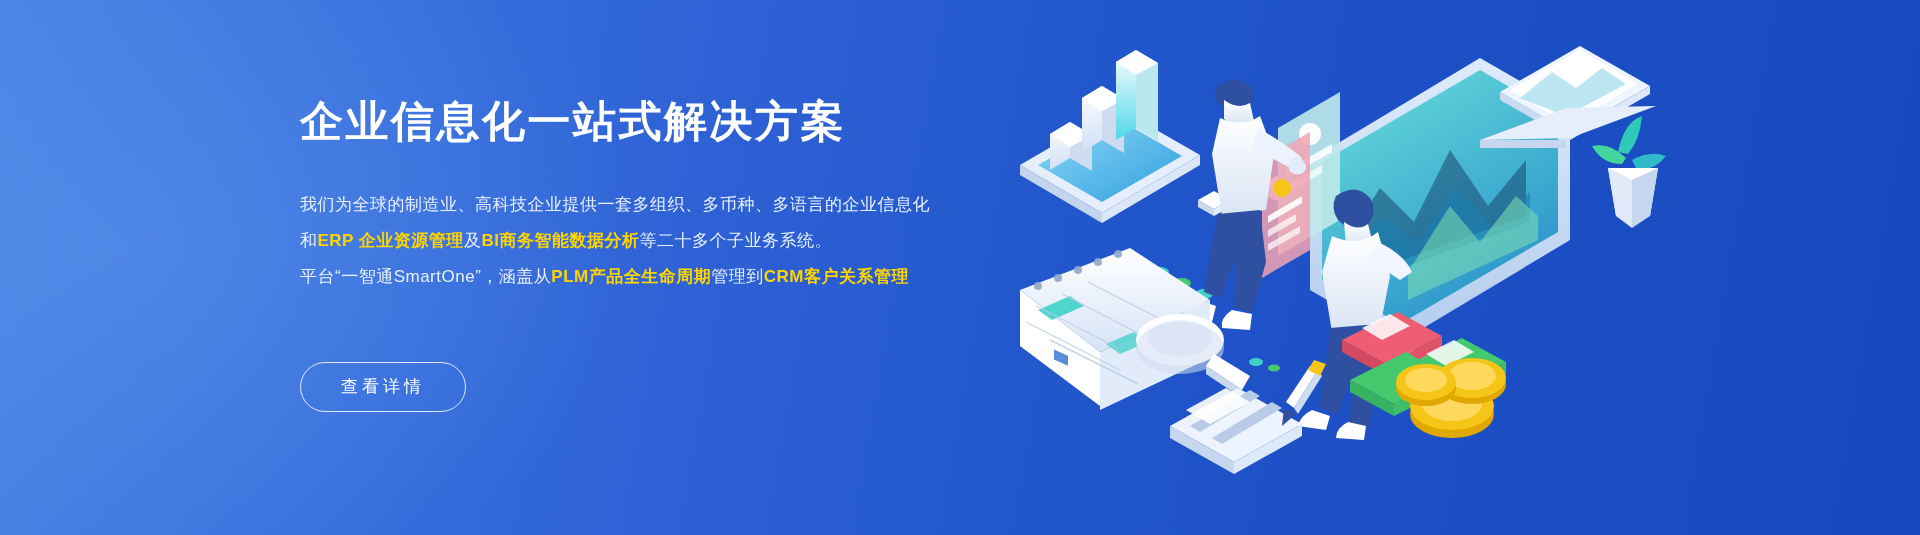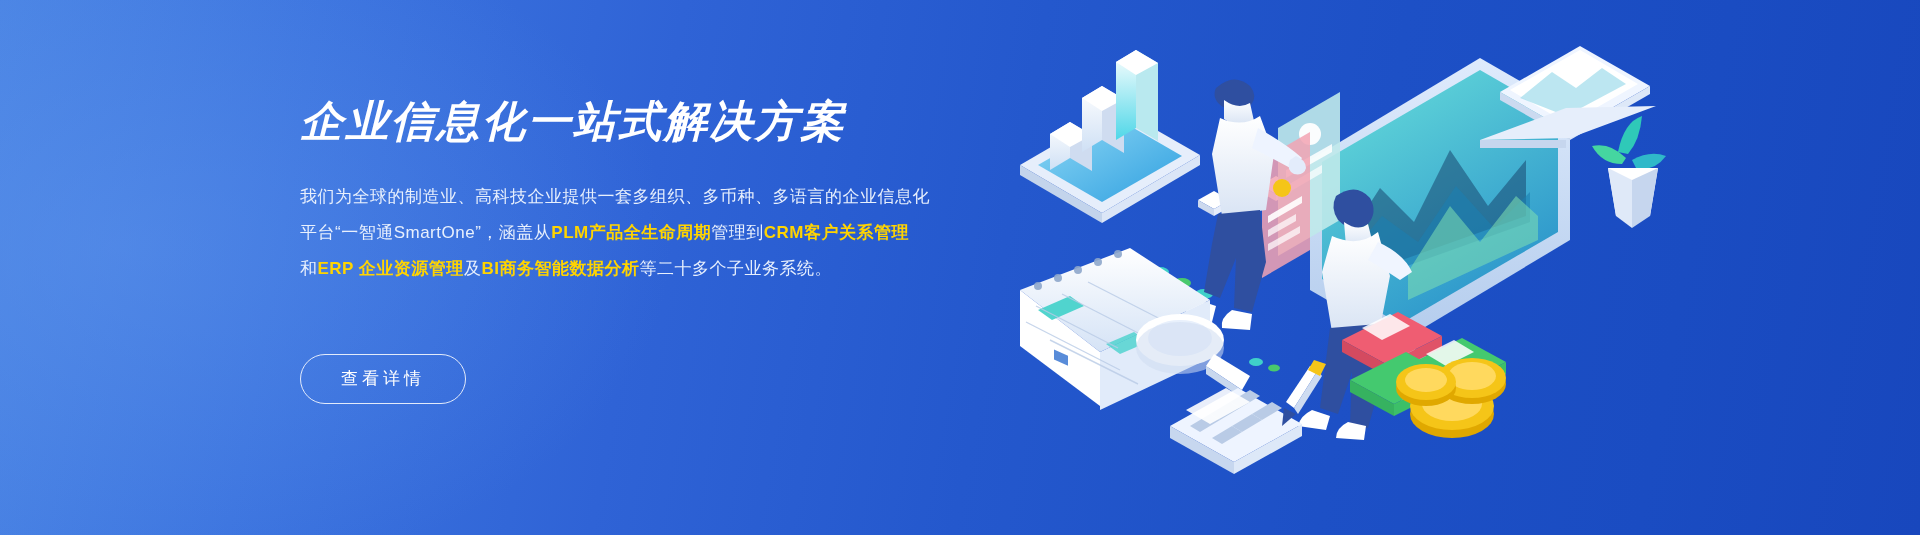--- a/index.html
+++ b/index.html
@@ -18,24 +18,24 @@
     content:""; position:absolute; inset:0;
     background:radial-gradient(ellipse 900px 560px at 6% 46%, rgba(96,150,236,.45), rgba(96,150,236,0) 62%);
     pointer-events:none;
   }
 
   
   .copy { position:absolute; left:300px; top:96px; width:700px; z-index:6; }
 
   .headline{
     font-size:43px; line-height:1.18; font-weight:700; color:#ffffff;
-    letter-spacing:2.5px; white-space:nowrap;font-style:italic;
-  }
-
-  .para{ margin-top:32px; }
+    letter-spacing:2.5px; white-space:nowrap;
+  }
+
+  .para{ margin-top:40px; }
   .para-line{
     font-size:17px; line-height:36px; color:#e8f0fd; letter-spacing:.5px;
     white-space:nowrap;
   }
   .hi{ color:#ffd400; font-weight:700; }
 
   .btn{
     display:inline-flex; align-items:center; justify-content:center;
     margin-top:67px; width:166px; height:50px;
     border:1px solid rgba(255,255,255,.85); border-radius:26px;
@@ -54,24 +54,24 @@
 
   <div class="copy">
 
     <h1 class="headline">企业信息化一站式解决方案</h1>
 
     <div class="para">
       <div class="para-line">
         <span>我们为全球的制造业、高科技企业提供一套多组织、多币种、多语言的企业信息化</span>
       </div>
       <div class="para-line">
-        <span>平台“一智通SmartOne”，涵盖从</span><span class="hi">PLM产品全生命周期</span><span>管理到</span><span class="hi">CRM客户关系管理</span>
+        <span>和</span><span class="hi">ERP 企业资源管理</span><span>及</span><span class="hi">BI商务智能数据分析</span><span>等二十多个子业务系统。</span>
       </div>
       <div class="para-line">
-        <span>和</span><span class="hi">ERP 企业资源管理</span><span>及</span><span class="hi">BI商务智能数据分析</span><span>等二十多个子业务系统。</span>
+        <span>平台“一智通SmartOne”，涵盖从</span><span class="hi">PLM产品全生命周期</span><span>管理到</span><span class="hi">CRM客户关系管理</span>
       </div>
     </div>
 
     <div class="btn">查看详情</div>
   </div>
 
   <div class="art">
     <svg viewBox="0 0 700 520" xmlns="http://www.w3.org/2000/svg">
       <defs>
         <linearGradient id="gScreenTeal" x1="0" y1="0" x2="0" y2="1">

